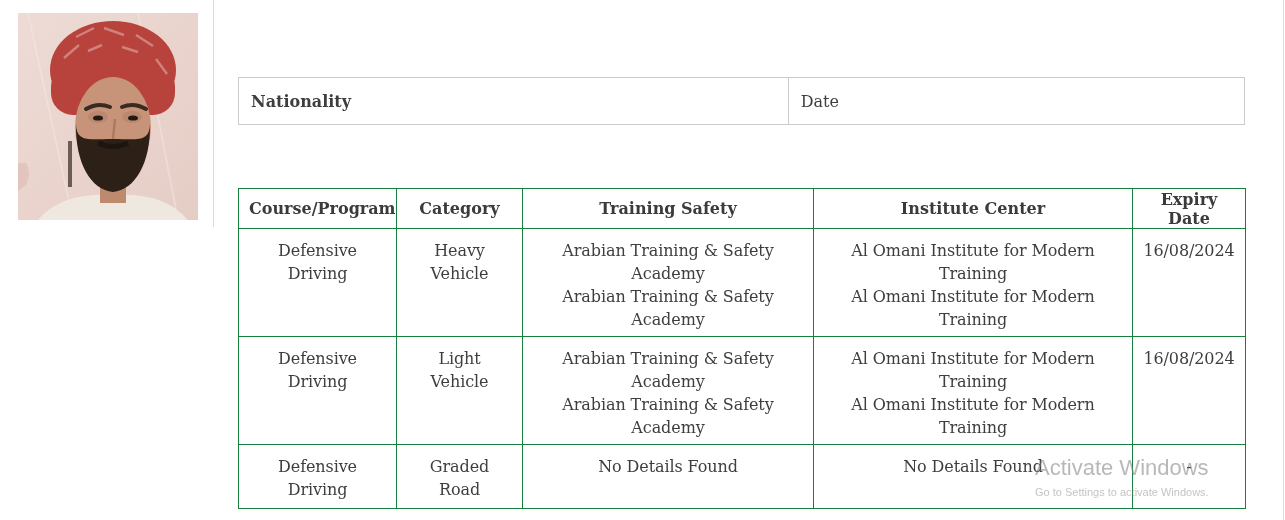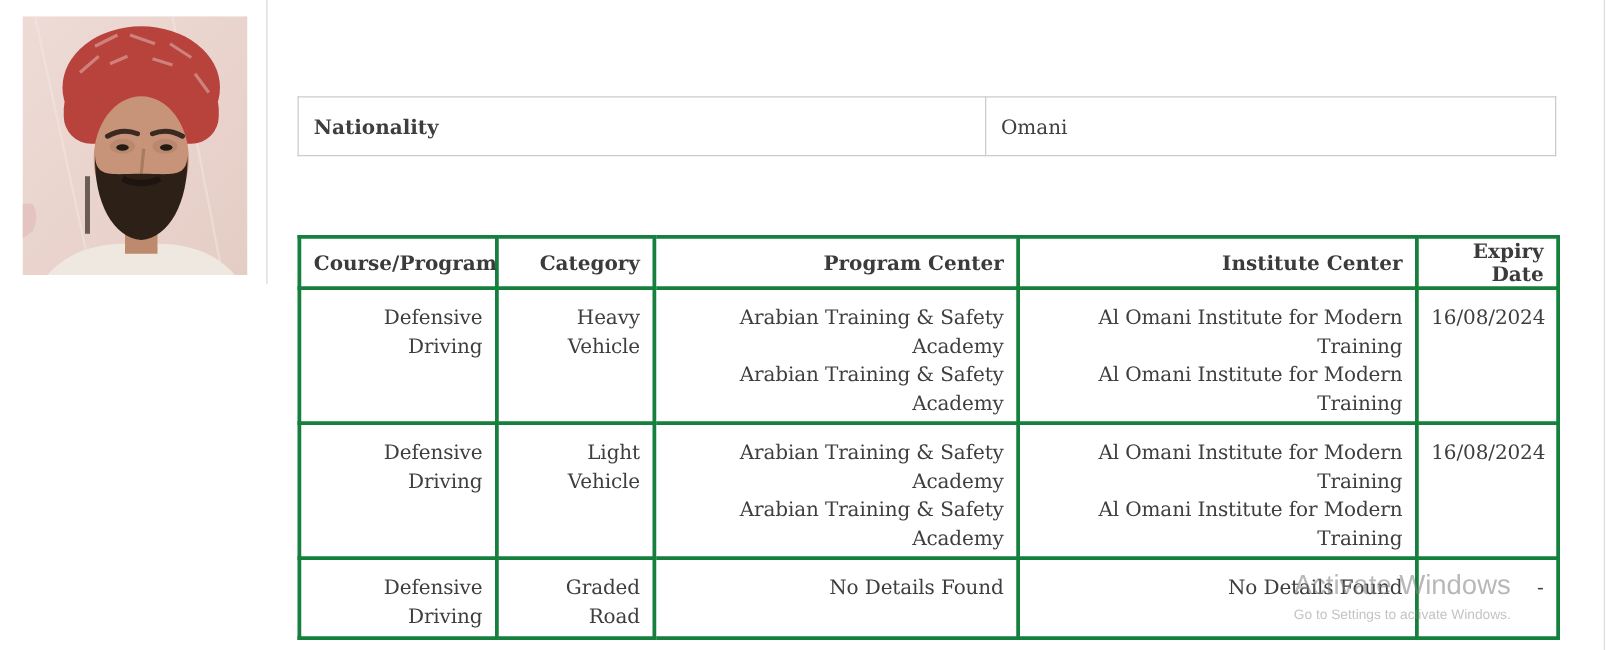--- a/index.html
+++ b/index.html
@@ -51,22 +51,22 @@
   }
   .nat-table .label-cell { width: 482px; font-weight: 700; }
   .nat-table .value-cell { width: 400px; font-weight: 400; }
 
   .cert-table {
     position: absolute; top: 188px; left: 0;
     width: 1007px; table-layout: fixed;
     font-size: 16px;
   }
   .cert-table th, .cert-table td {
-    border: 3px solid #15803d;
-    text-align: right;
+    border: 1px solid #15803d;
+    text-align: center;
   }
   .cert-table thead tr { height: 40px; }
   .cert-table th {
     font-weight: 700;
     vertical-align: middle;
     padding: 0 10px;
     color: #3b3b3b;
   }
   .cert-table tbody td {
     vertical-align: top;
@@ -122,39 +122,39 @@
 
 <div class="vdivider"></div>
 <div class="right-edge"></div>
 
 <div class="content">
 
   <table class="nat-table">
     <tbody>
       <tr>
         <td class="label-cell">Nationality</td>
-        <td class="value-cell">Omani</td>
+        <td class="value-cell">Date</td>
       </tr>
     </tbody>
   </table>
 
 
   <table class="cert-table">
     <colgroup>
       <col style="width:158px">
       <col style="width:126px">
       <col style="width:291px">
       <col style="width:319px">
       <col style="width:113px">
     </colgroup>
     <thead>
       <tr>
         <th>Course/Program</th>
         <th>Category</th>
-        <th>Program Center</th>
+        <th>Training Safety</th>
         <th>Institute Center</th>
         <th>Expiry Date</th>
       </tr>
     </thead>
     <tbody>
       <tr class="row-tall">
         <td>Defensive
 Driving</td>
         <td>Heavy
 Vehicle</td>

